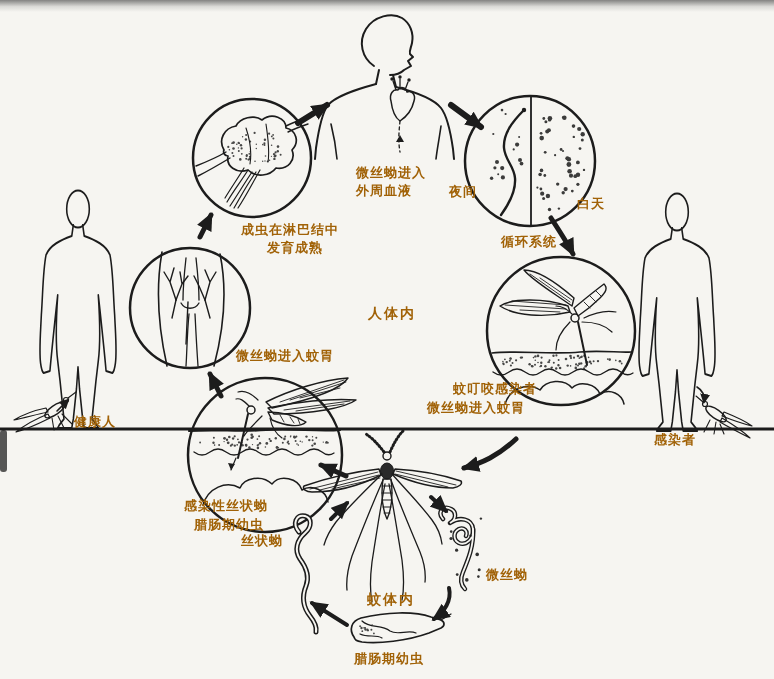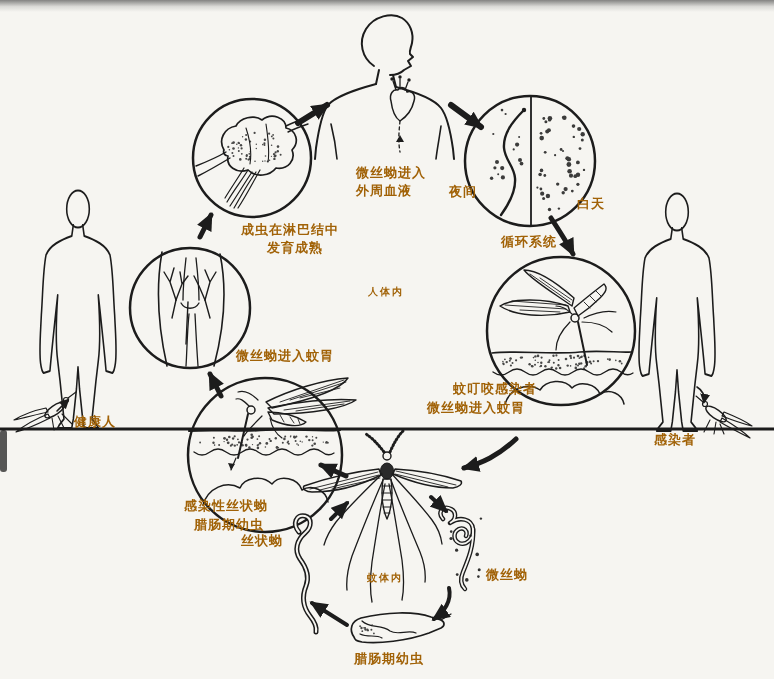--- a/index.html
+++ b/index.html
@@ -7,21 +7,21 @@
          font-family:"Liberation Sans",sans-serif;}
   .stage::before{content:"";position:absolute;left:0;top:0;width:774px;height:12px;
          background:linear-gradient(180deg,rgba(70,70,70,.65),rgba(140,140,140,.25) 55%,rgba(160,160,160,0));
          pointer-events:none;z-index:5;}
   svg{position:absolute;left:0;top:0;}
   .ink{stroke:#1c1c1c;fill:none;stroke-linecap:round;stroke-linejoin:round;}
   .fill-ink{fill:#1c1c1c;stroke:none;}
   .paper-fill{fill:#f6f5f1;}
   .label{position:absolute;font-weight:700;font-size:13px;color:#a16207;
          white-space:nowrap;letter-spacing:1px;z-index:4;}
-  .label.big{font-size:10px;letter-spacing:2px;}
+  .label.big{font-size:14px;letter-spacing:2px;margin-top:20px;}
 </style>
 </head>
 <body>
 
 <div class="stage">
 
 <svg width="774" height="679" viewBox="0 0 774 679">
   <defs>
     <marker id="ahL" markerUnits="userSpaceOnUse" markerWidth="20" markerHeight="18" refX="15" refY="8" orient="auto">
       <path d="M0,0 L18,8 L0,16 Z" fill="#1c1c1c"></path>

